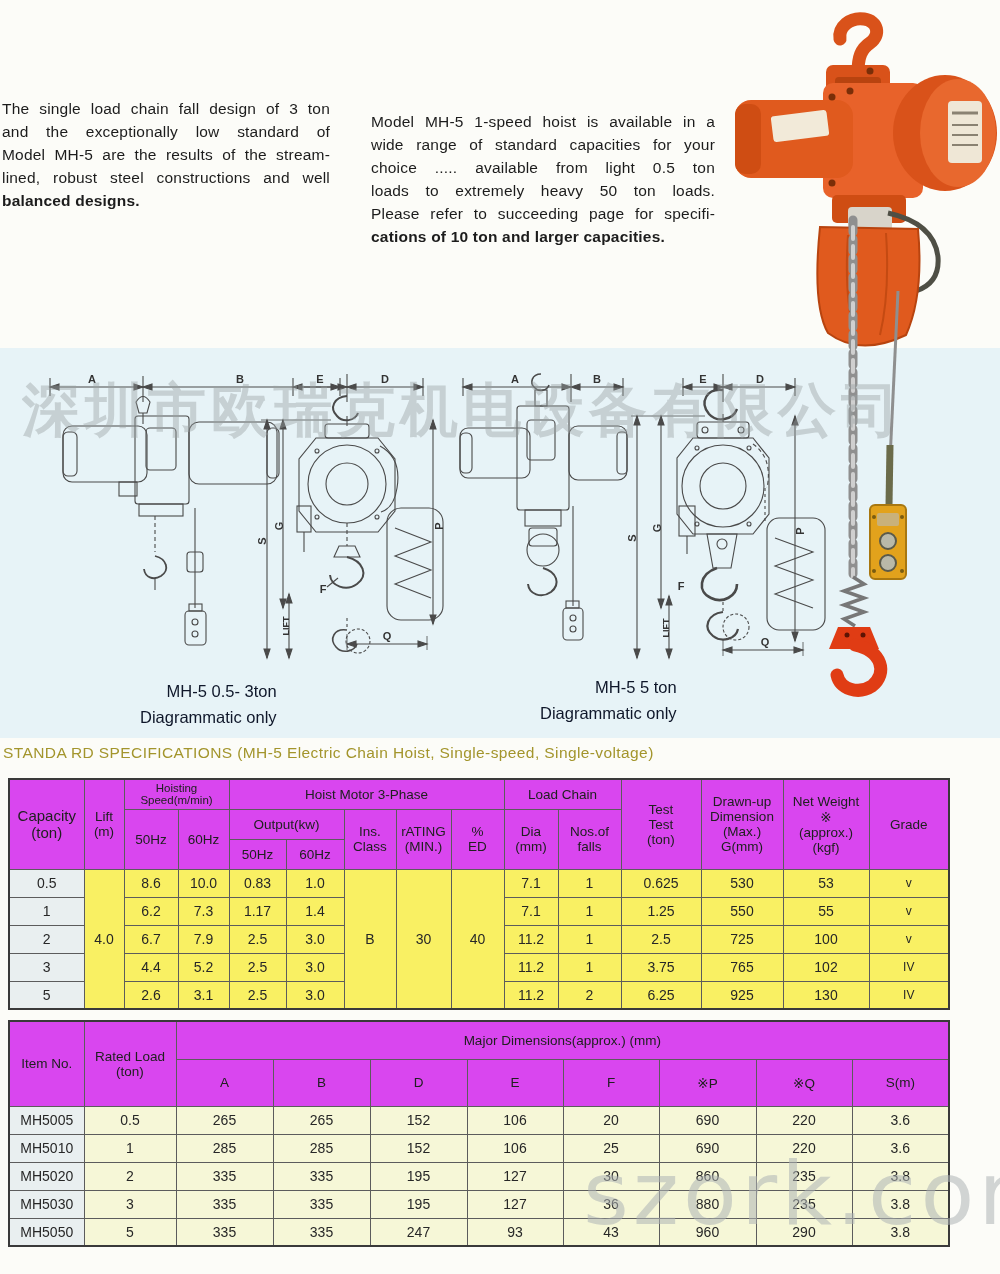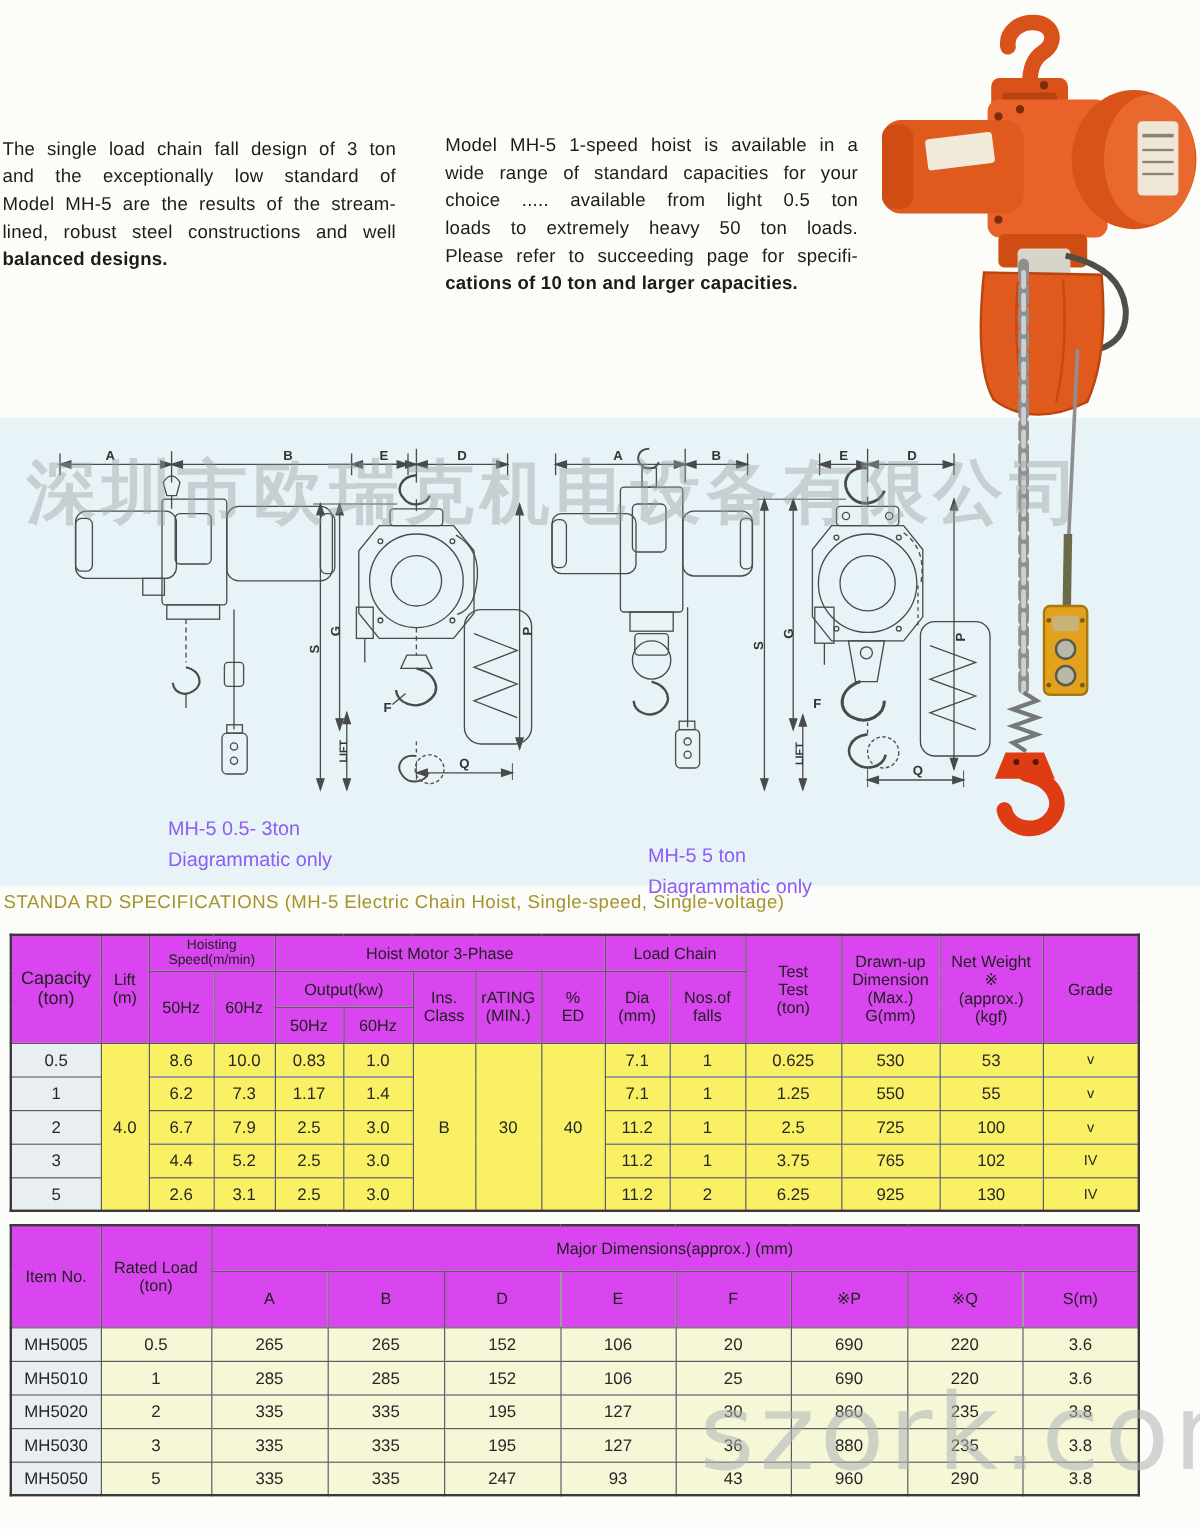--- a/index.html
+++ b/index.html
@@ -6,32 +6,32 @@
   body{
     width:1000px;height:1274px;position:relative;overflow:hidden;
     background:#fcfcf8;
     font-family:"Liberation Sans","DejaVu Sans",sans-serif;
     color:#222;
   }
   
   .para{position:absolute;font-size:15.5px;line-height:23px;color:#1c1c1c;letter-spacing:.2px;}
   .para .jline{text-align:justify;text-align-last:justify;}
   .para .jline:last-child{text-align:left;text-align-last:left;font-weight:bold;}
-  #para-left{left:2px;top:113px;width:328px;}
+  #para-left{left:2px;top:97px;width:328px;}
   #para-right{left:371px;top:110px;width:344px;}
 
   
   .band{position:absolute;left:0;top:348px;width:1000px;height:390px;background:#e7f3f7;z-index:0;}
 
   .diagram{position:absolute;z-index:1;}
   #diagram-left{left:35px;top:356px;}
   #diagram-right{left:455px;top:356px;}
-  .caption{position:absolute;z-index:2;font-size:16.5px;line-height:26px;color:#8b5cf6;}
+  .caption{position:absolute;z-index:2;font-size:16.5px;line-height:26px;color:#0f172a;text-align:right;}
   #caption-left{left:140px;top:678px;}
-  #caption-right{left:540px;top:700px;}
+  #caption-right{left:540px;top:674px;}
 
   
   #photo{position:absolute;left:720px;top:5px;z-index:3;}
 
   
   .wm-cn{
     position:absolute;left:22px;top:372px;width:965px;z-index:5;
     font-size:58px;font-weight:bold;letter-spacing:5px;white-space:nowrap;overflow:hidden;
     color:#99a1a2;opacity:.42;pointer-events:none;
   }

